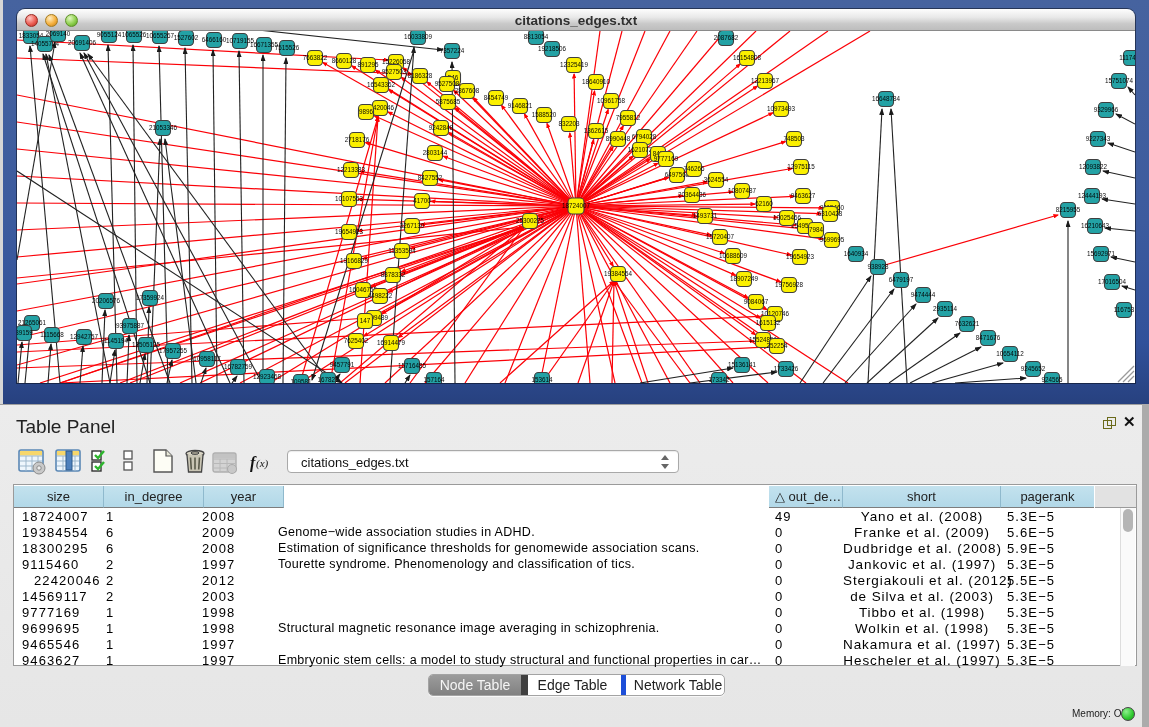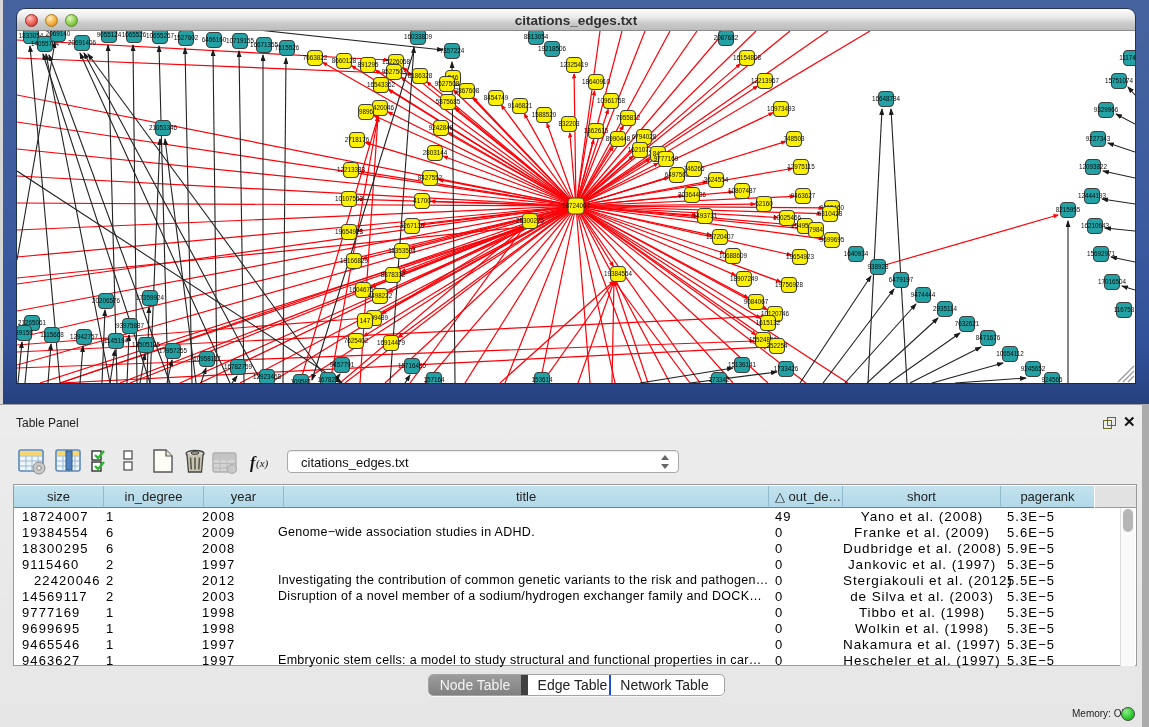--- a/index.html
+++ b/index.html
@@ -7,21 +7,21 @@
 #desk{position:absolute;left:0;top:0;width:1149px;height:404px;background:linear-gradient(180deg,#46639f 0%,#3c5b9e 55%,#31519a 85%,#27417f 100%)}
 #lsliver{position:absolute;left:0;top:0;width:3px;height:404px;background:#d6d6d6}
 
 #gwin{position:absolute;left:17px;top:9px;width:1118px;height:374px;border-radius:8px 8px 0 0;box-shadow:0 0 0 1px rgba(0,0,0,.45)}
 #titlebar{position:absolute;left:0;top:0;width:1118px;height:22px;border-radius:8px 8px 0 0;background:linear-gradient(180deg,#fdfdfd 0%,#e8e8e8 40%,#c9c9c9 70%,#bdbdbd 100%);border-bottom:1px solid #8a8a8a}
 #titlebar .tl{position:absolute;top:5px;width:13px;height:13px;border-radius:50%}
 #title{position:absolute;left:0;top:4px;width:1118px;text-align:center;font-size:13.5px;font-weight:bold;color:#303030}
 #gbody{position:absolute;left:0;top:22px;width:1118px;height:352px;background:#fff;overflow:hidden}
 
 #panel{position:absolute;left:0;top:404px;width:1149px;height:323px;background:linear-gradient(180deg,#ececec,#e6e6e6);border-top:1px solid #9f9f9f}
-#panel .ptitle{position:absolute;left:16px;top:11px;font-size:12px;color:#222}
+#panel .ptitle{position:absolute;left:16px;top:11px;font-size:19px;color:#222}
 #float-ic{position:absolute;left:1103px;top:12px;width:13px;height:12px}
 #close-x{position:absolute;left:1123px;top:8px;font-size:15px;font-weight:bold;color:#111}
 #combo{position:absolute;left:287px;top:450px;width:392px;height:23px;background:#fff;border:1px solid #a9a9a9;border-radius:4px;box-shadow:inset 0 1px 1px rgba(0,0,0,.08)}
 #combo span{position:absolute;left:13px;top:4px;font-size:13px;color:#111}
 #tablebox{position:absolute;left:13px;top:484px;width:1124px;height:182px;background:#fff;border:1px solid #9a9a9a}
 .hcell{position:absolute;top:486px;height:22px;background:linear-gradient(180deg,#c3e2ee,#b2d8e8);border-right:1px solid #8fb9cd;font-size:13px;color:#222;text-align:center;line-height:22px;border-bottom:1px solid #7d7d7d}
 .row{position:absolute;left:14px;width:1106px;height:16px}
 .row span{position:absolute;top:0;font-size:12.5px;color:#000;white-space:nowrap;letter-spacing:.3px}
 .row .num{letter-spacing:1.1px;font-size:13px}
 .row .ctr{text-align:center;font-size:13.5px;letter-spacing:.9px}
@@ -608,21 +608,20 @@
       <span>citations_edges.txt</span>
    <svg style="position:absolute;left:370px;top:3px" width="14" height="16" viewBox="0 0 14 16">
         <path d="M7 1l4 5H3z" fill="#666"></path>
         <path d="M7 15l4-5H3z" fill="#666"></path>
       </svg>
  </div>
  <div id="tablebox"></div>
  <div class="hcell" style="left:14px;width:90px">size</div>
  <div class="hcell" style="left:104px;width:100px">in_degree</div>
  <div class="hcell" style="left:204px;width:80px">year</div>
- <div class="hcell" style="left:284px;width:485px">title</div>
  <div class="hcell" style="left:769px;width:74px;text-align:left;padding-left:6px">△ out_de…</div>
  <div class="hcell" style="left:843px;width:158px">short</div>
  <div class="hcell" style="left:1001px;width:93px;border-right:none">pagerank</div>
  <div style="position:absolute;left:1095px;top:486px;width:41px;height:22px;background:#e2e2e2;border-bottom:1px solid #9a9a9a"></div>
  <div class="row" style="top:509px">
       <span class="num" style="left:8px">18724007</span>
       <span class="num" style="left:92px">1</span>
       <span class="num" style="left:188px">2008</span>
       <span class="num" style="left:761px">49</span>
       <span class="ctr" style="left:829px;width:158px">Yano et al. (2008)</span>
@@ -634,62 +633,63 @@
       <span class="num" style="left:188px">2009</span>
       <span style="left:264px">Genome−wide association studies in ADHD.</span>
       <span class="num" style="left:761px">0</span>
       <span class="ctr" style="left:829px;width:158px">Franke et al. (2009)</span>
       <span class="num" style="left:993px">5.6E−5</span>
     </div>
 <div class="row" style="top:541px">
       <span class="num" style="left:8px">18300295</span>
       <span class="num" style="left:92px">6</span>
       <span class="num" style="left:188px">2008</span>
+      <span style="left:264px">Estimation of significance thresholds for genomewide association scans.</span>
       <span class="num" style="left:761px">0</span>
       <span class="ctr" style="left:829px;width:158px">Dudbridge et al. (2008)</span>
       <span class="num" style="left:993px">5.9E−5</span>
     </div>
 <div class="row" style="top:557px">
       <span class="num" style="left:8px">9115460</span>
       <span class="num" style="left:92px">2</span>
       <span class="num" style="left:188px">1997</span>
+      <span style="left:264px">Tourette syndrome. Phenomenology and classification of tics.</span>
       <span class="num" style="left:761px">0</span>
       <span class="ctr" style="left:829px;width:158px">Jankovic et al. (1997)</span>
       <span class="num" style="left:993px">5.3E−5</span>
     </div>
 <div class="row" style="top:573px">
       <span class="num" style="left:20px">22420046</span>
       <span class="num" style="left:92px">2</span>
       <span class="num" style="left:188px">2012</span>
-      <span style="left:264px">Investigating the contribution of common genetic variants to the risk and pathogen…</span>
       <span class="num" style="left:761px">0</span>
       <span class="ctr" style="left:829px;width:158px">Stergiakouli et al. (2012)</span>
       <span class="num" style="left:993px">5.5E−5</span>
     </div>
 <div class="row" style="top:589px">
       <span class="num" style="left:8px">14569117</span>
       <span class="num" style="left:92px">2</span>
       <span class="num" style="left:188px">2003</span>
-      <span style="left:264px">Disruption of a novel member of a sodium/hydrogen exchanger family and DOCK…</span>
       <span class="num" style="left:761px">0</span>
       <span class="ctr" style="left:829px;width:158px">de Silva et al. (2003)</span>
       <span class="num" style="left:993px">5.3E−5</span>
     </div>
 <div class="row" style="top:605px">
       <span class="num" style="left:8px">9777169</span>
       <span class="num" style="left:92px">1</span>
       <span class="num" style="left:188px">1998</span>
       <span class="num" style="left:761px">0</span>
       <span class="ctr" style="left:829px;width:158px">Tibbo et al. (1998)</span>
       <span class="num" style="left:993px">5.3E−5</span>
     </div>
 <div class="row" style="top:621px">
       <span class="num" style="left:8px">9699695</span>
       <span class="num" style="left:92px">1</span>
       <span class="num" style="left:188px">1998</span>
+      <span style="left:264px">Structural magnetic resonance image averaging in schizophrenia.</span>
       <span class="num" style="left:761px">0</span>
       <span class="ctr" style="left:829px;width:158px">Wolkin et al. (1998)</span>
       <span class="num" style="left:993px">5.3E−5</span>
     </div>
 <div class="row" style="top:637px">
       <span class="num" style="left:8px">9465546</span>
       <span class="num" style="left:92px">1</span>
       <span class="num" style="left:188px">1997</span>
       <span class="num" style="left:761px">0</span>
       <span class="ctr" style="left:829px;width:158px">Nakamura et al. (1997)</span>
@@ -703,17 +703,17 @@
       <span class="num" style="left:761px">0</span>
       <span class="ctr" style="left:829px;width:158px">Hescheler et al. (1997)</span>
       <span class="num" style="left:993px">5.3E−5</span>
     </div>
  <div id="vsb">
       <div class="thumb"></div>
     </div>
  <div id="tabs">
   <div class="sel" style="left:0;width:92px">Node Table</div>
   <div style="left:92px;width:96px;border-left:7px solid #404040">Edge Table</div>
-  <div style="left:180px;width:109px;border-left:2px solid #1d4ed8">Network Table</div>
+  <div style="left:192px;width:109px;border-left:5px solid #1d4ed8">Network Table</div>
  </div>
  <div id="mem">Memory: OK</div>
  <div id="memdot"></div>
  <div id="rstrip"></div>
 </div>
 </body></html>

